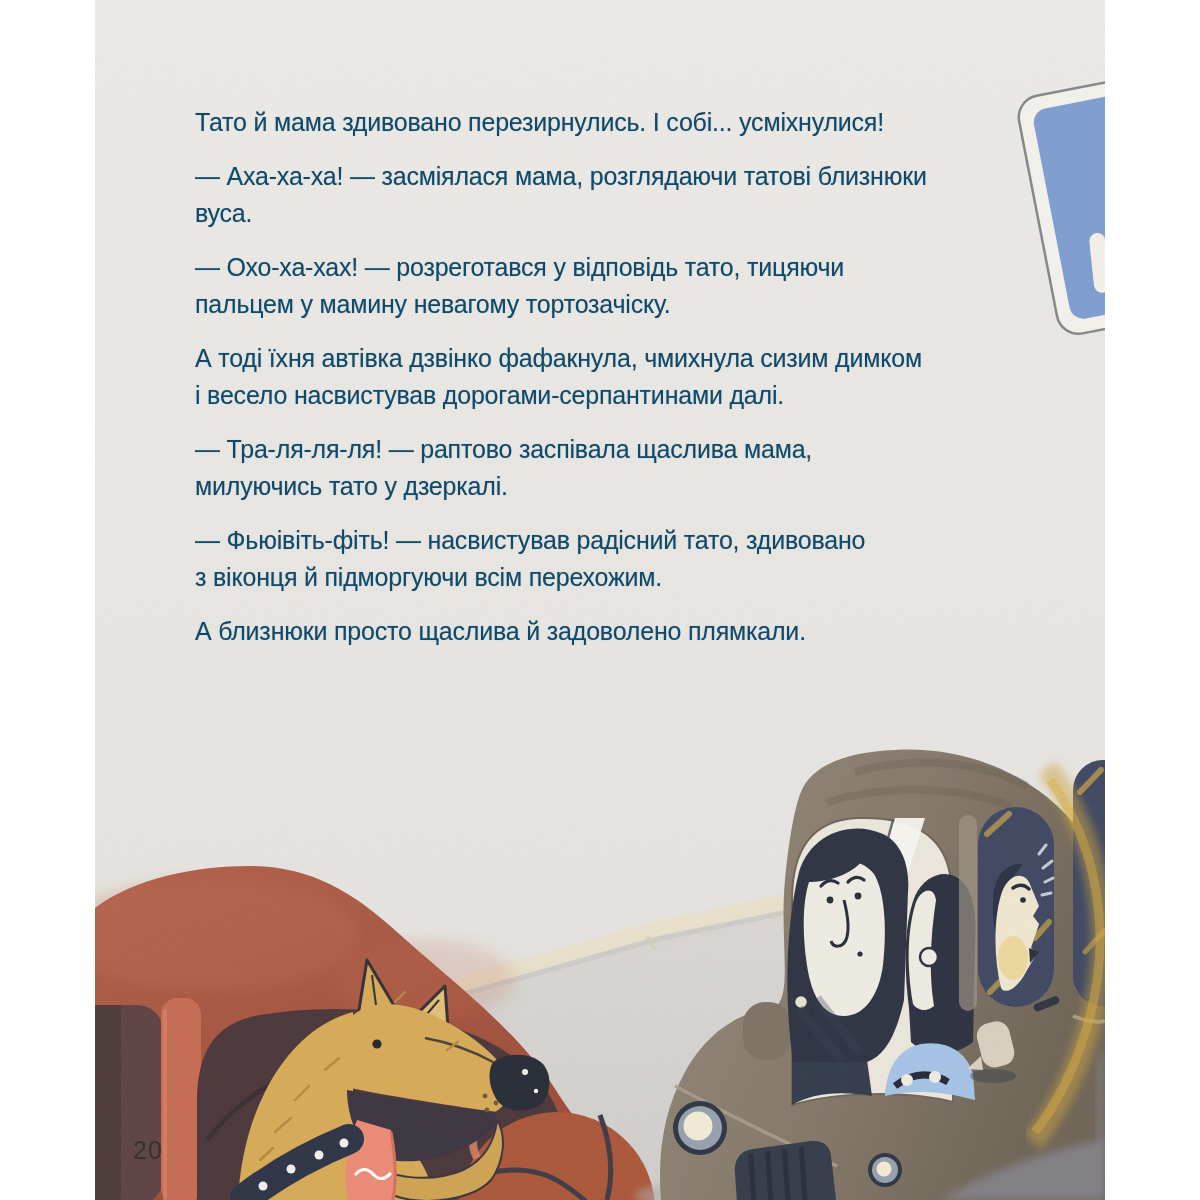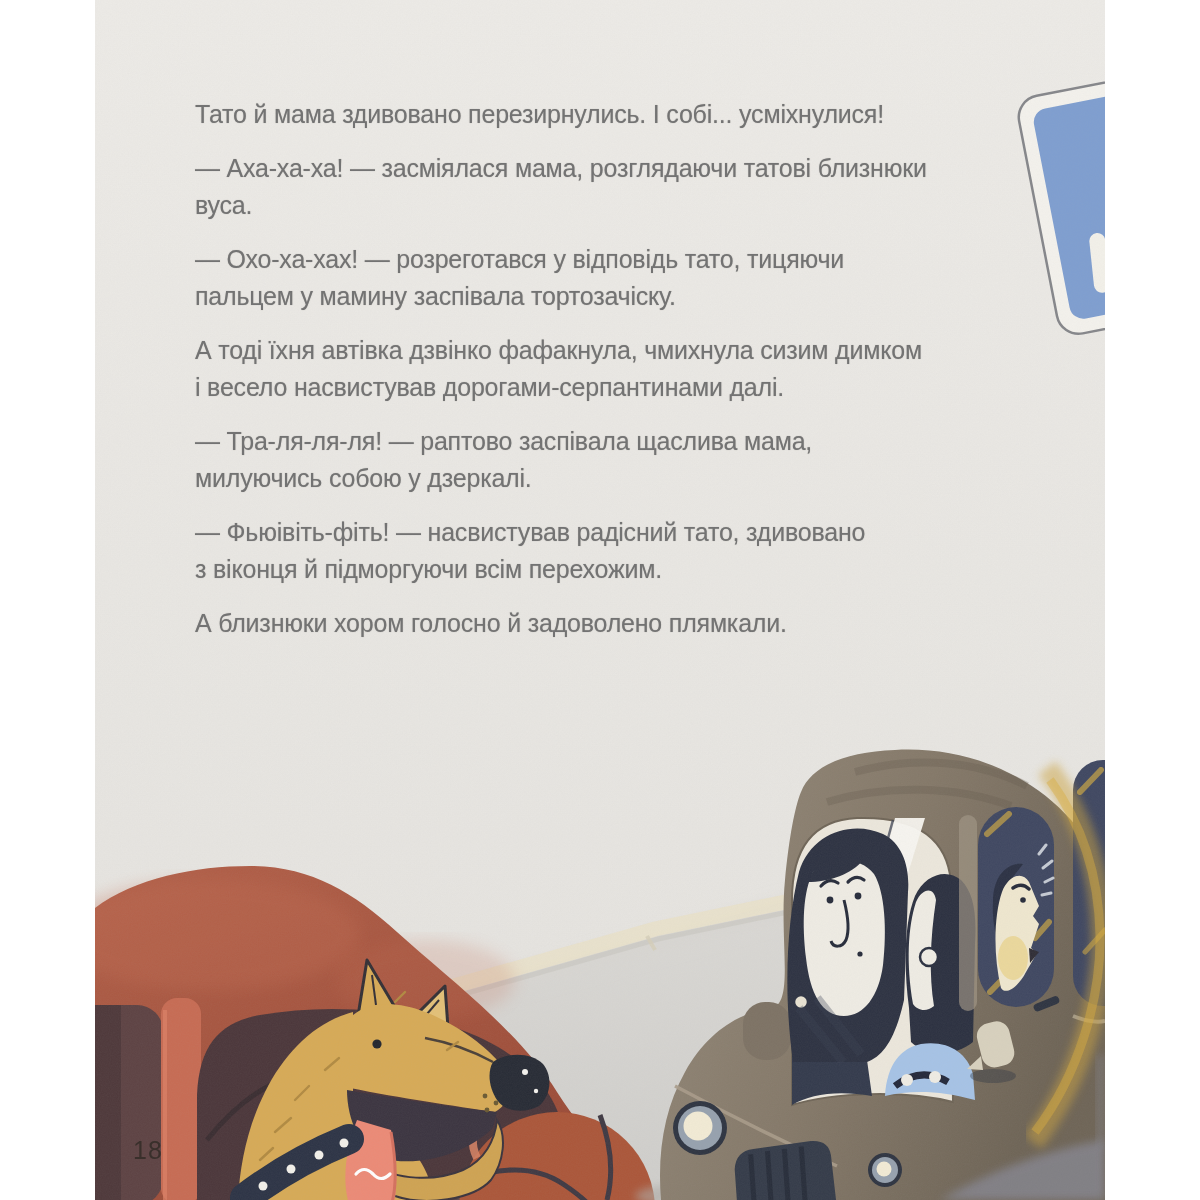--- a/index.html
+++ b/index.html
@@ -1,21 +1,21 @@
 <!DOCTYPE html>
 <html><head>
 <meta charset="utf-8">
 <style>
   html,body{margin:0;padding:0;}
   .stage{position:relative;width:1200px;height:1200px;background:#ffffff;overflow:hidden;
          font-family:"Liberation Sans","DejaVu Sans",sans-serif;}
   .photo{position:absolute;left:95px;top:0;width:1010px;height:1200px;background:#e9e7e3;overflow:hidden;}
   .photo svg{position:absolute;left:0;top:0;}
   .text-block{position:absolute;left:100px;top:96px;width:880px;z-index:5;}
-  .para{margin:0 0 17px 0;font-size:25px;line-height:37px;color:#737373;
+  .para{margin:8px 0 17px 0;font-size:25px;line-height:37px;color:#0c4a6e;
         white-space:pre-line;letter-spacing:-0.2px;text-shadow:0 0 1px rgba(70,66,60,.35);}
   .page-num{position:absolute;left:38px;top:1136px;z-index:6;font-size:25px;color:#362e29;
             letter-spacing:1px;opacity:.92;}
 </style>
 </head>
 <body>
 
 <div class="stage">
   <div class="photo">
 
@@ -261,25 +261,25 @@
       </g>
 
       <rect width="1010" height="1200" filter="url(#grain)" opacity="0.5"></rect>
     </svg>
 
     <div class="text-block">
       <p class="para">Тато й мама здивовано перезирнулись. І собі... усміхнулися!</p>
       <p class="para">— Аха-ха-ха! — засміялася мама, розглядаючи татові близнюки
 вуса.</p>
       <p class="para">— Охо-ха-хах! — розреготався у відповідь тато, тицяючи
-пальцем у мамину заспівала тортозачіску.</p>
+пальцем у мамину невагому тортозачіску.</p>
       <p class="para">А тоді їхня автівка дзвінко фафакнула, чмихнула сизим димком
 і весело насвистував дорогами-серпантинами далі.</p>
       <p class="para">— Тра-ля-ля-ля! — раптово заспівала щаслива мама,
-милуючись собою у дзеркалі.</p>
+милуючись тато у дзеркалі.</p>
       <p class="para">— Фьюівіть-фіть! — насвистував радісний тато, здивовано
 з віконця й підморгуючи всім перехожим.</p>
-      <p class="para">А близнюки хором голосно й задоволено плямкали.</p>
+      <p class="para">А близнюки просто щаслива й задоволено плямкали.</p>
     </div>
 
-    <span class="page-num">18</span>
+    <span class="page-num">20</span>
   </div>
 </div>
 
 </body></html>

